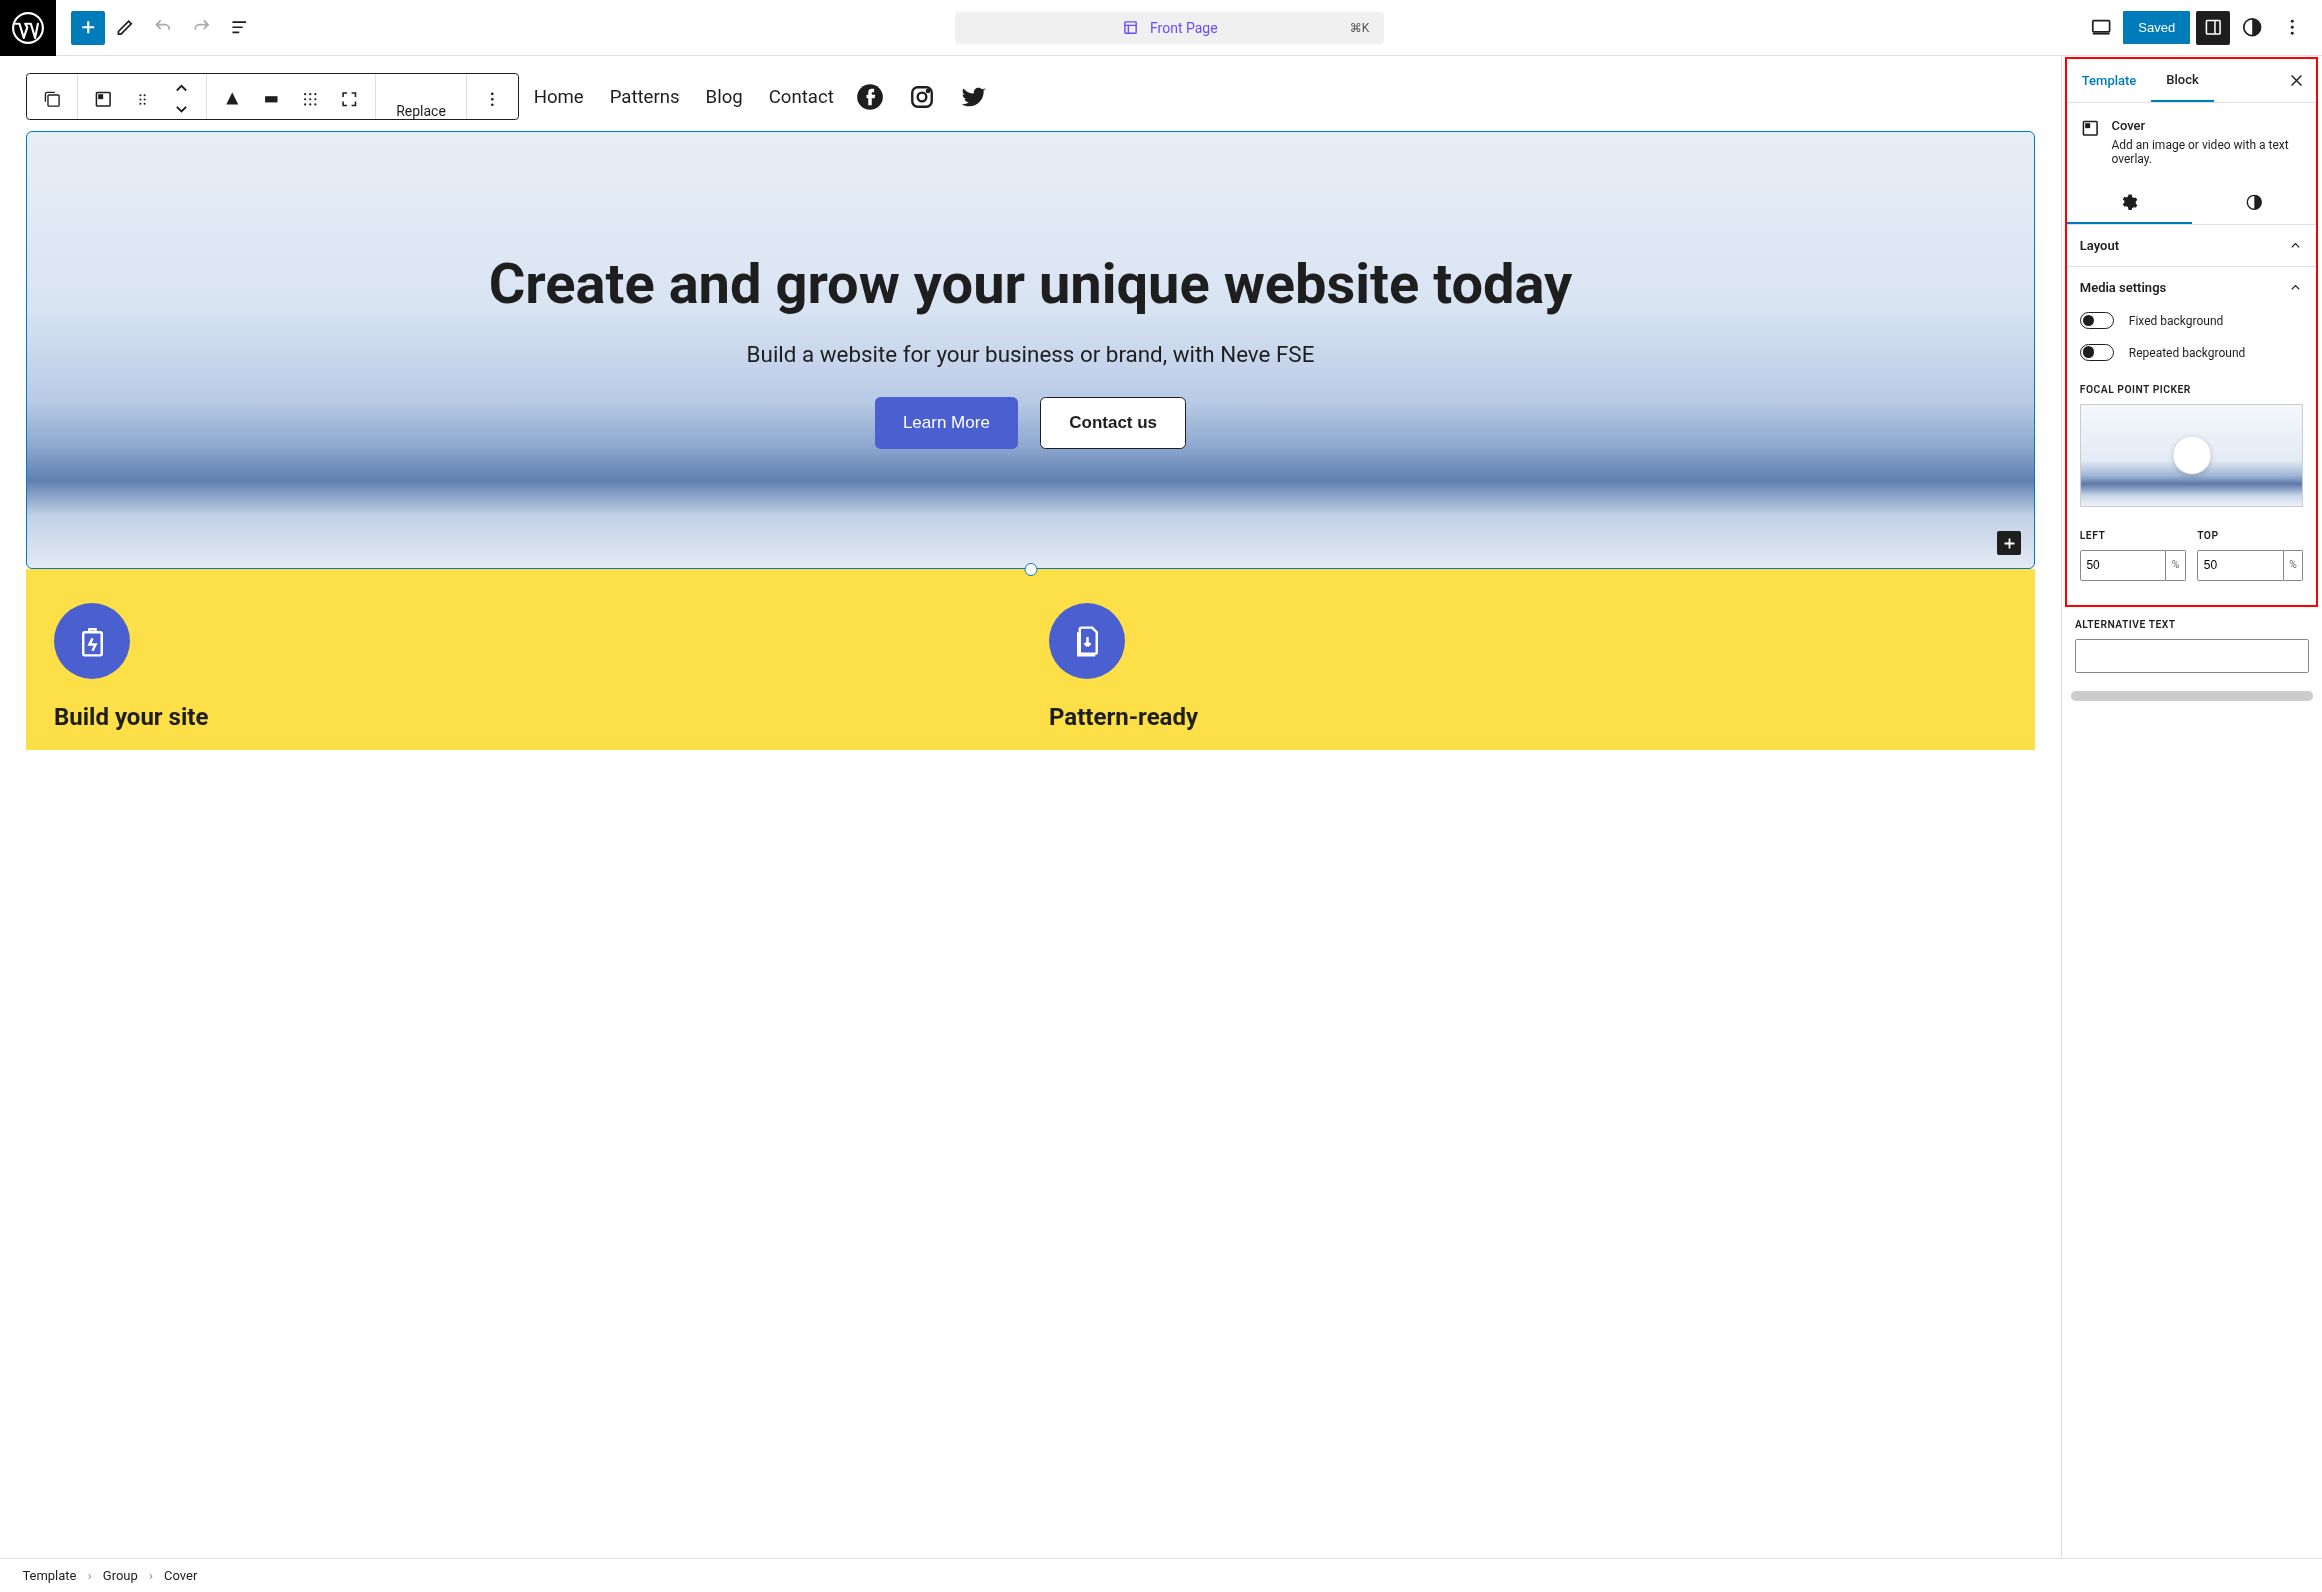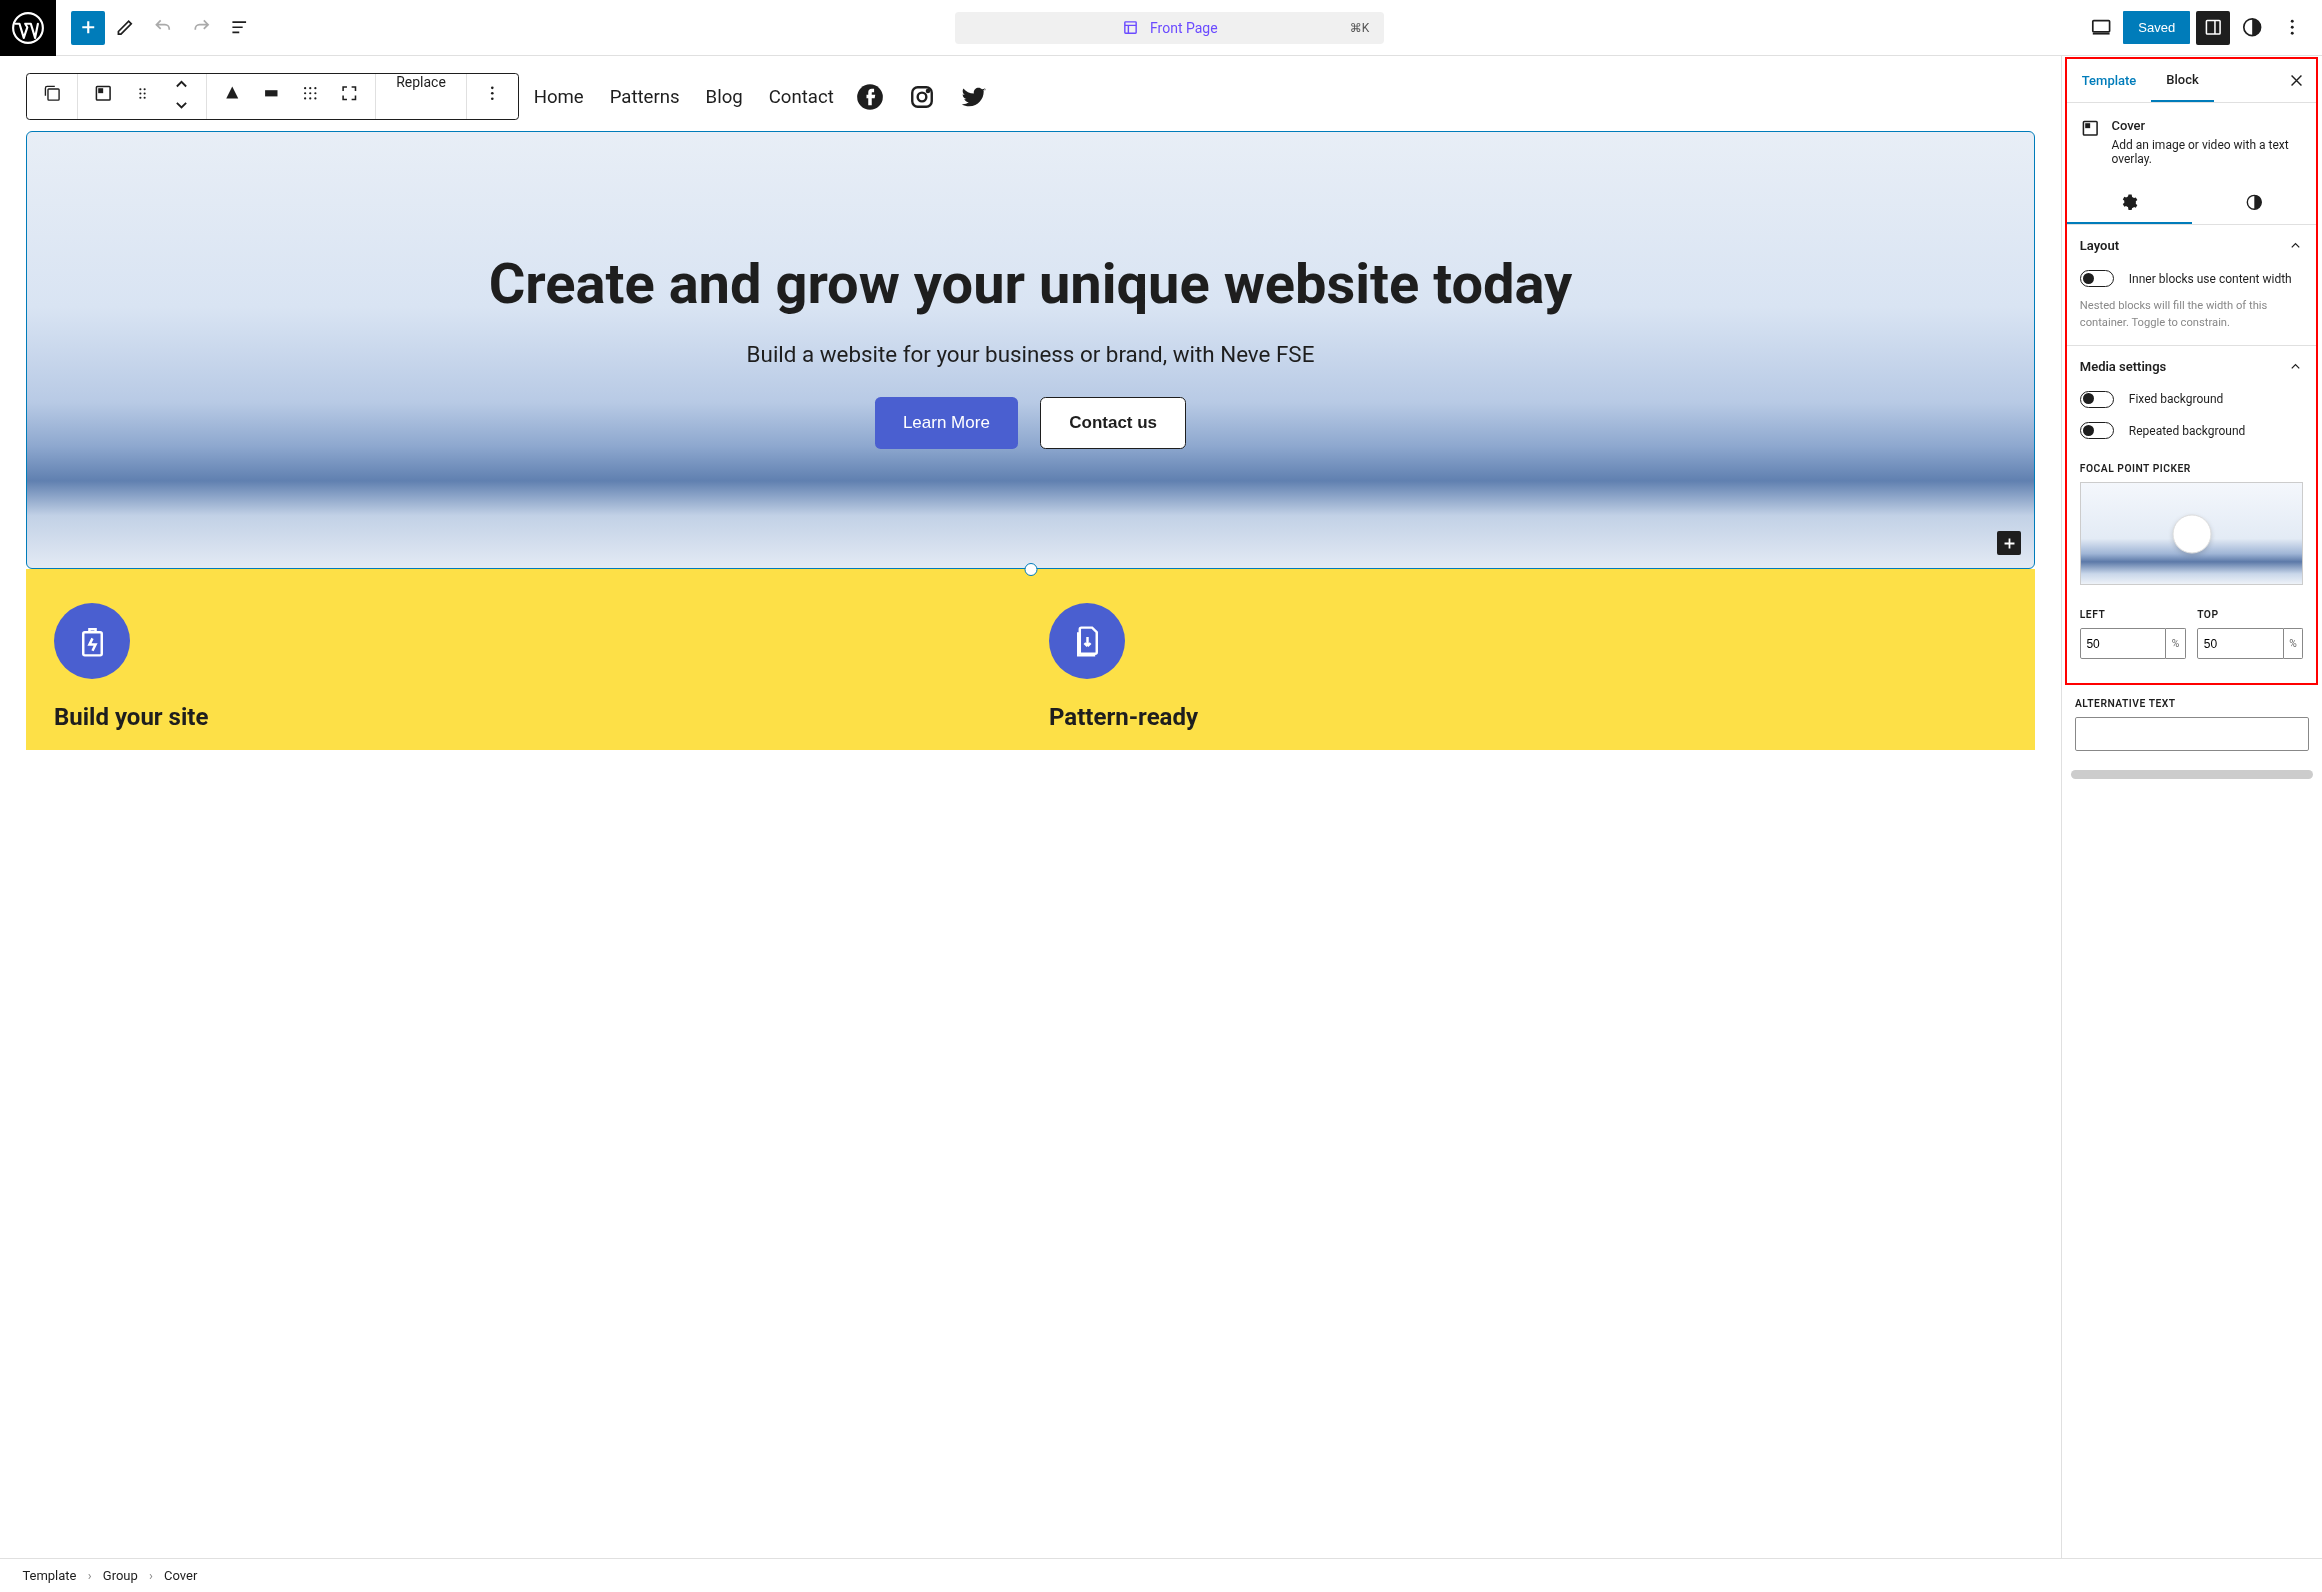--- a/index.html
+++ b/index.html
@@ -21,21 +21,21 @@
 .save-btn { background: #007cba; color: #fff; border: none; padding: 9.3px 15px; border-radius: 1px; font-size: 13px; cursor: pointer; }
 .sidebar-toggle { width: 34px; height: 34px; background: #1e1e1e; color: #fff; display: flex; align-items: center; justify-content: center; cursor: pointer; border-radius: 1.9px; }
 
 
 .main { flex: 1; display: flex; overflow: hidden; }
 .canvas-wrap { flex: 1; overflow-y: auto; position: relative; padding: 17px 26px 0 26px; }
 
 
 .block-toolbar-row { display: flex; align-items: center; gap: 0; margin-bottom: 11.2px; }
 .block-toolbar { display: flex; align-items: center; border: 0.9px solid #1e1e1e; border-radius: 3.7px; height: 47px; background: #fff; }
-.bt-group { display: flex; align-items: flex-start; padding: 0 5.6px; height: 100%; border-right: 0.9px solid #e0e0e0; }
+.bt-group { display: flex; align-items: flex-end; padding: 0 5.6px; height: 100%; border-right: 0.9px solid #e0e0e0; }
 .bt-group:last-child { border-right: none; }
 .bt-item { width: 39px; height: 39px; display: flex; align-items: center; justify-content: center; cursor: pointer; }
 .bt-col { display: flex; flex-direction: column; }
 .bt-replace { padding: 0 15px; font-size: 14px; cursor: pointer; }
 .nav-row { display: flex; align-items: center; gap: 26px; margin-left: 15px; }
 .nav-link { font-size: 18.6px; color: #1e1e1e; cursor: pointer; }
 .soc-icons { display: flex; align-items: center; gap: 24px; margin-left: 22.4px; margin-right: 11.2px; }
 .soc { width: 28px; height: 28px; display: flex; align-items: center; justify-content: center; cursor: pointer; }
 
 
@@ -363,27 +363,20 @@
             </div>
         </div>
 
         <div class="sb-panel">
           <div class="sb-panel-head">
             <span>Layout</span>
             <svg width="15" height="15" viewBox="0 0 24 24" fill="none" stroke="#1e1e1e" stroke-width="2">
                 <path d="M6 15l6-6 6 6"></path>
               </svg>
           </div>
-          <div class="sb-panel-body">
-            <div class="sb-toggle-row">
-              <div class="toggle"></div>
-              <span class="sb-toggle-label">Inner blocks use content width</span>
-            </div>
-            <div class="sb-help">Nested blocks will fill the width of this container. Toggle to constrain.</div>
-          </div>
         </div>
 
         <div class="sb-panel" style="border-bottom:none">
           <div class="sb-panel-head">
             <span>Media settings</span>
             <svg width="15" height="15" viewBox="0 0 24 24" fill="none" stroke="#1e1e1e" stroke-width="2">
                 <path d="M6 15l6-6 6 6"></path>
               </svg>
           </div>
           <div class="sb-panel-body">

